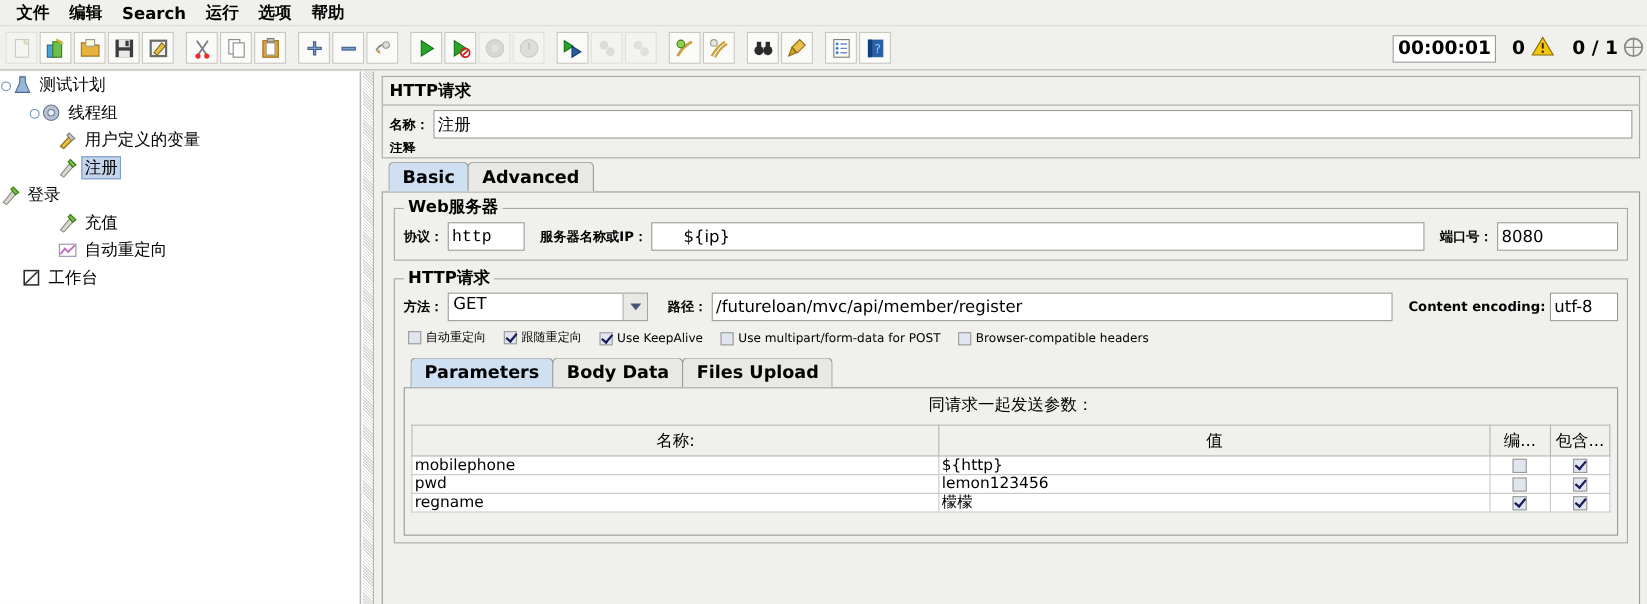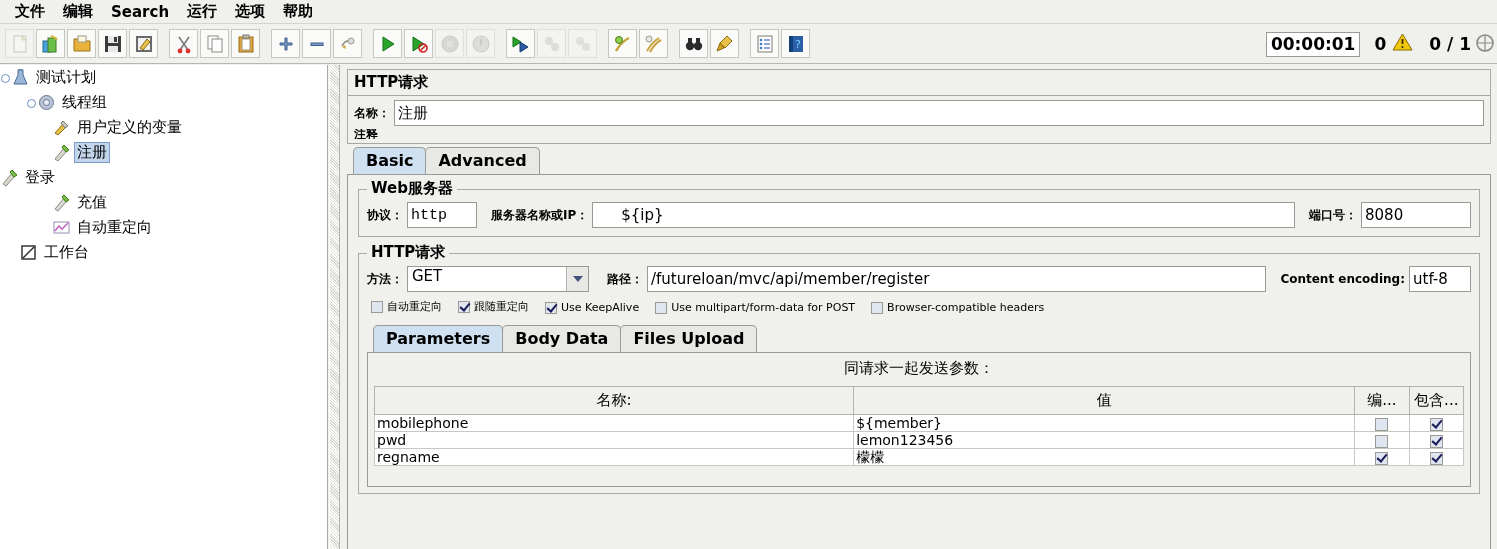--- a/index.html
+++ b/index.html
@@ -676,21 +676,21 @@
               <tr>
                 <th>名称:</th>
                 <th>值</th>
                 <th>编...</th>
                 <th>包含...</th>
               </tr>
             </thead>
             <tbody>
               <tr>
                 <td>mobilephone</td>
-                <td>${member}</td>
+                <td>${http}</td>
                 <td class="ctr"><span class="cellbox"></span></td>
                 <td class="ctr"><span class="cellbox ck"></span></td>
               </tr>
               <tr>
                 <td>pwd</td>
                 <td>lemon123456</td>
                 <td class="ctr"><span class="cellbox"></span></td>
                 <td class="ctr"><span class="cellbox ck"></span></td>
               </tr>
               <tr>

